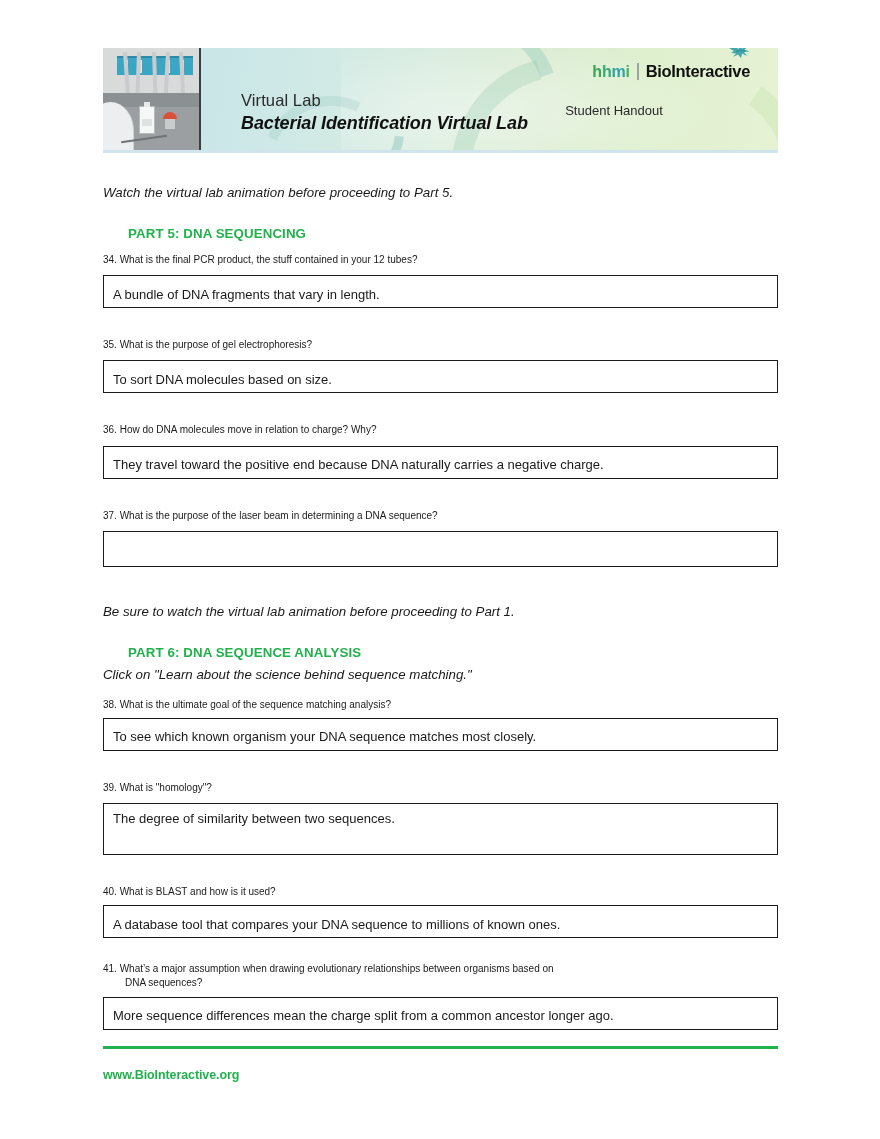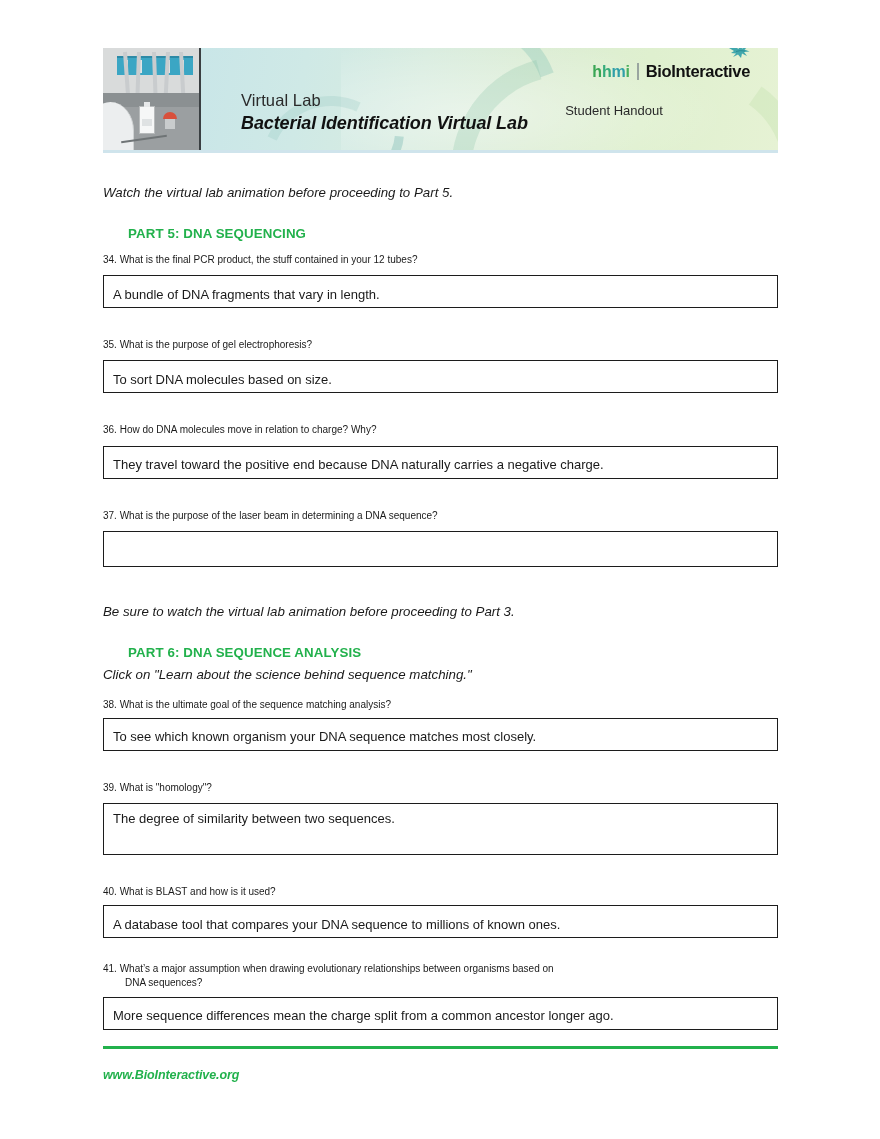--- a/index.html
+++ b/index.html
@@ -276,21 +276,20 @@
   .sp-24 { height: 24px; }
   .sp-30 { height: 30px; }
   .sp-36 { height: 36px; }
 
   
   .footer {
     position: absolute;
     left: 103px;
     top: 1046px;
     width: 675px;
-    font-style: italic;
   }
   .footer-rule {
     width: 675px;
     height: 3px;
     background: #22b14c;
   }
   .footer-url {
     margin-top: 19px;
     color: #22b14c;
     font-weight: bold;
@@ -384,21 +383,21 @@
     </div>
     <div class="sp-30"></div>
 
     <div class="question">37. What is the purpose of the laser beam in determining a DNA sequence?</div>
     <div class="sp-8"></div>
     <div class="answer-box h-md">
       <div class="atext"></div>
     </div>
 
     <div class="sp-36"></div>
-    <div class="instr">Be sure to watch the virtual lab animation before proceeding to Part 3.</div>
+    <div class="instr">Be sure to watch the virtual lab animation before proceeding to Part 1.</div>
     <div class="sp-24"></div>
 
     <div class="part-head">PART 6: DNA SEQUENCE ANALYSIS</div>
     <div class="sp-6"></div>
     <div class="instr">Click on "Learn about the science behind sequence matching."</div>
     <div class="sp-14"></div>
 
     <div class="question">38. What is the ultimate goal of the sequence matching analysis?</div>
     <div class="sp-6"></div>
     <div class="answer-box h-sm">

